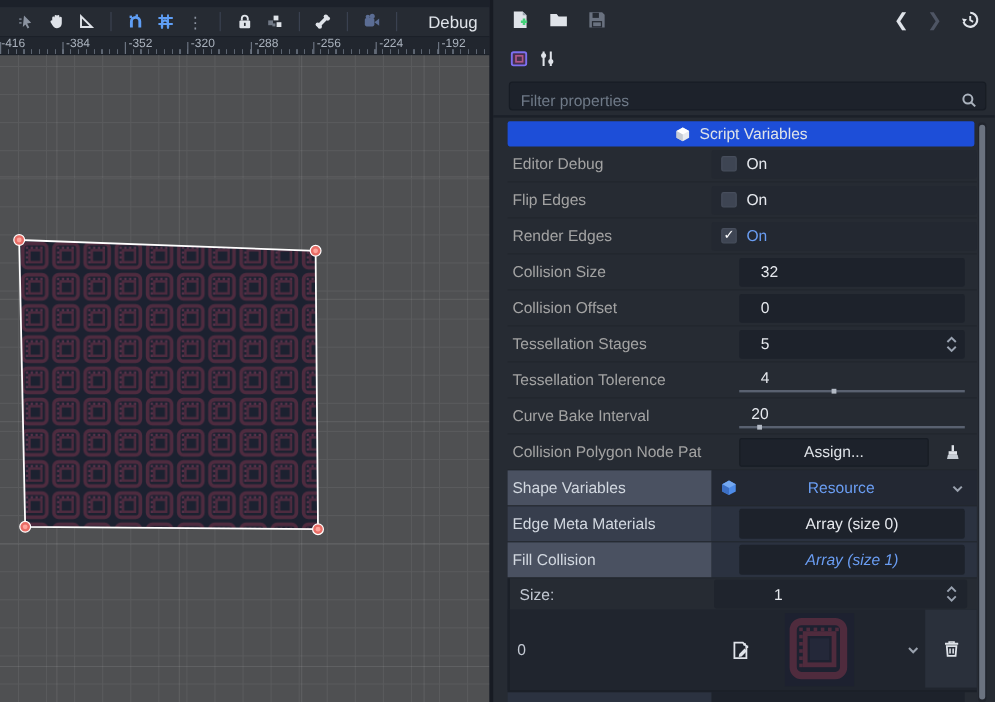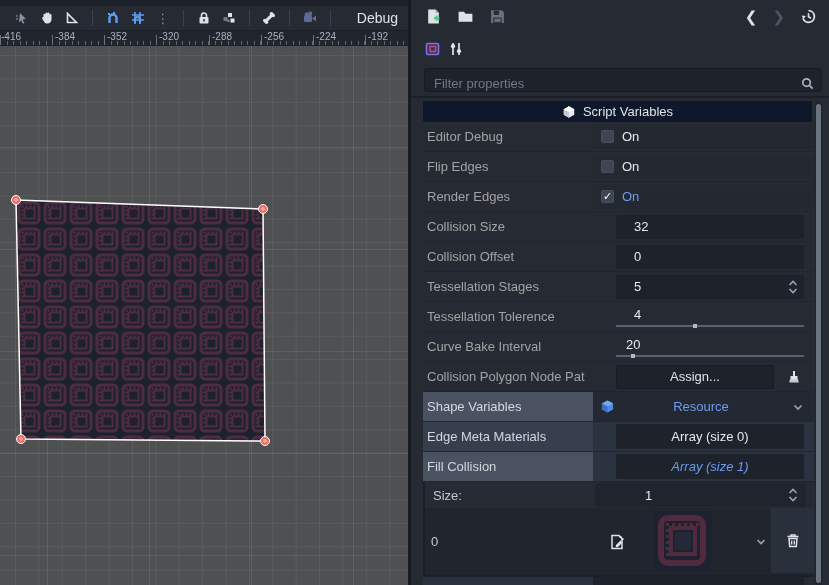--- a/index.html
+++ b/index.html
@@ -44,21 +44,21 @@
   .filter-row { height:32px; padding:4px 7px 4px 13px; }
   .filter-input { height:24px; background:#1d222b; border:1px solid #171c24; border-radius:3px;
     display:flex; align-items:flex-end; padding:0 6px 0 9px; }
   .filter-input span { color:#6f7a88; font-size:13px; flex:1; }
 
   .scrollwrap { flex:1; position:relative; border-top:2px solid #1b2028; }
   .content { position:absolute; left:12px; top:0; width:391px; }
   .scrollbar { position:absolute; right:7px; top:4px; bottom:0; width:7px; background:#20242c; border-radius:3px; }
   .scrollbar .thumb { position:absolute; left:1px; right:1px; top:2px; bottom:2px; background:#6b7380; border-radius:3px; }
 
-  .section-header { height:21px; margin:3px 2px 0 0; background:#0f172a; border-radius:2px;
+  .section-header { height:21px; margin:3px 2px 0 0; background:#1d4ed8; border-radius:2px;
     display:flex; align-items:center; justify-content:center; gap:7px; }
   .section-header span { color:#dfe3e8; font-size:13px; }
 
   .prop { height:30px; display:flex; align-items:center; border-bottom:1px solid rgba(0,0,0,.12); }
   .prop .plabel { width:170px; color:#a3a3a3; font-size:13px; padding-left:4px;
     white-space:nowrap; overflow:hidden; }
   .prop .pvalue { width:221px; height:24px; position:relative; display:flex; align-items:center; }
   .cellbg { background:#232831; border-radius:2px; }
   .checkbox { width:13px; height:13px; margin-left:8px; background:#3e4553; border:1px solid #474e5c;
     border-radius:2px; display:flex; align-items:center; justify-content:center;

